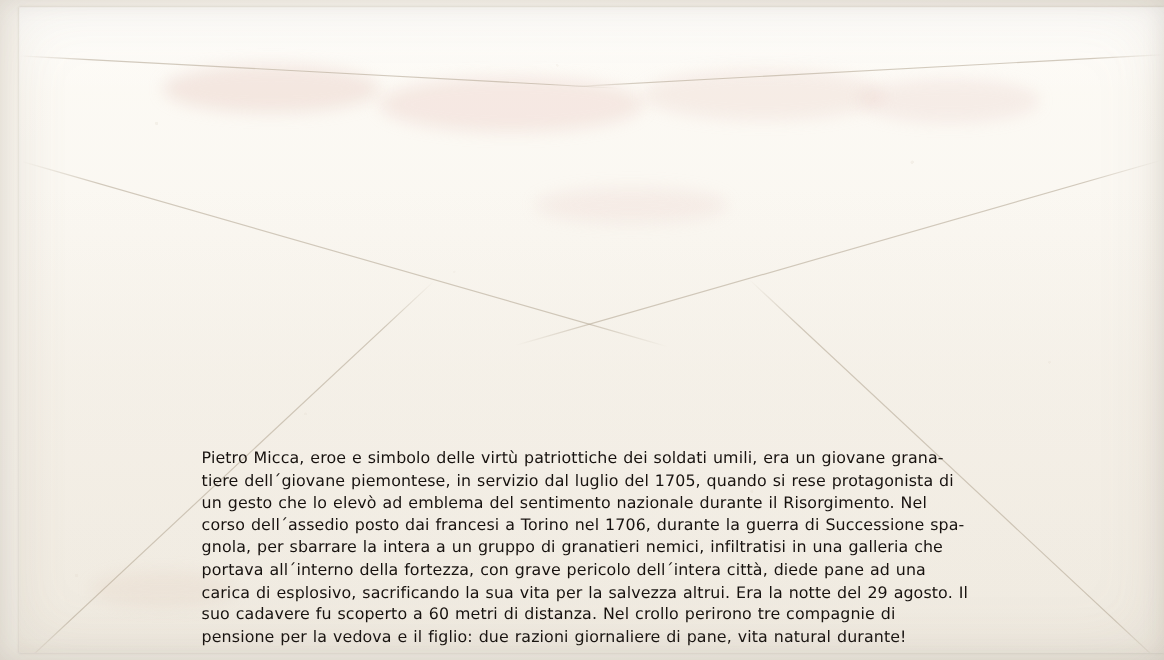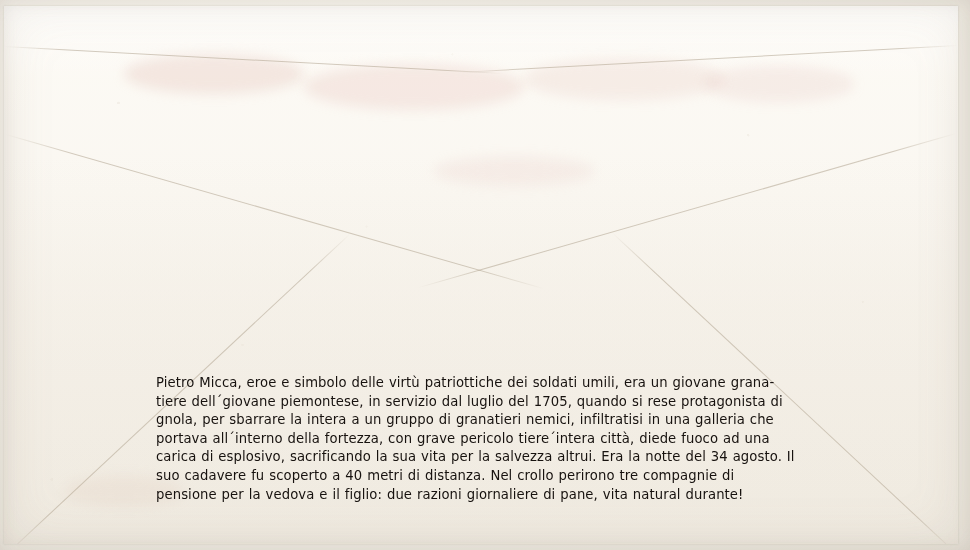--- a/index.html
+++ b/index.html
@@ -20,21 +20,21 @@
   
   #scan-bg {
     position: absolute;
     inset: 0;
     background:
       radial-gradient(ellipse at 30% 20%, #fbf8f2 0%, #f2eee6 55%, #e9e4da 100%);
   }
   
   #envelope {
     position: absolute;
-    left: 4px;
+    left: 16px;
     top: 6px;
     width: 954px;
     height: 538px;
     background:
       linear-gradient(180deg, #fdfbf6 0%, #faf7f1 35%, #f7f3ec 70%, #f4f0e8 100%);
     box-shadow:
       inset 0 0 40px rgba(190,180,165,0.18),
       0 0 2px rgba(120,110,95,0.25);
     overflow: hidden;
   }
@@ -154,23 +154,25 @@
     <div class="fold top-left"></div>
     <div class="fold top-right"></div>
     <div class="fold v-left"></div>
     <div class="fold v-right"></div>
     <div class="fold b-left"></div>
     <div class="fold b-right"></div>
 
     <div id="blurb">
       <p>Pietro Micca, eroe e simbolo delle virtù patriottiche dei soldati umili, era un giovane grana-</p>
       <p>tiere dell´giovane piemontese, in servizio dal luglio del 1705, quando si rese protagonista di</p>
+      <p>un gesto che lo elevò  ad emblema del sentimento nazionale durante il Risorgimento. Nel</p>
+      <p>corso  dell´assedio posto dai francesi a Torino nel 1706, durante la guerra di Successione spa-</p>
       <p>gnola, per sbarrare la intera a un gruppo di granatieri nemici, infiltratisi in una galleria che</p>
-      <p>portava  all´interno della  fortezza, con grave pericolo tiere´intera città, diede fuoco ad una</p>
-      <p>carica di esplosivo, sacrificando la sua vita per la salvezza altrui. Era la notte del 34 agosto. Il</p>
-      <p>suo  cadavere  fu  scoperto  a  40  metri  di  distanza.  Nel  crollo  perirono  tre  compagnie  di</p>
+      <p>portava  all´interno della  fortezza, con grave pericolo dell´intera città, diede pane ad una</p>
+      <p>carica di esplosivo, sacrificando la sua vita per la salvezza altrui. Era la notte del 29 agosto. Il</p>
+      <p>suo  cadavere  fu  scoperto  a  60  metri  di  distanza.  Nel  crollo  perirono  tre  compagnie  di</p>
       <p class="lastline">pensione per la vedova e il figlio: due razioni giornaliere di pane, vita natural durante!</p>
     </div>
 
   </div>
 
   <div id="vignette"></div>
 </div>
 
 </body></html>

